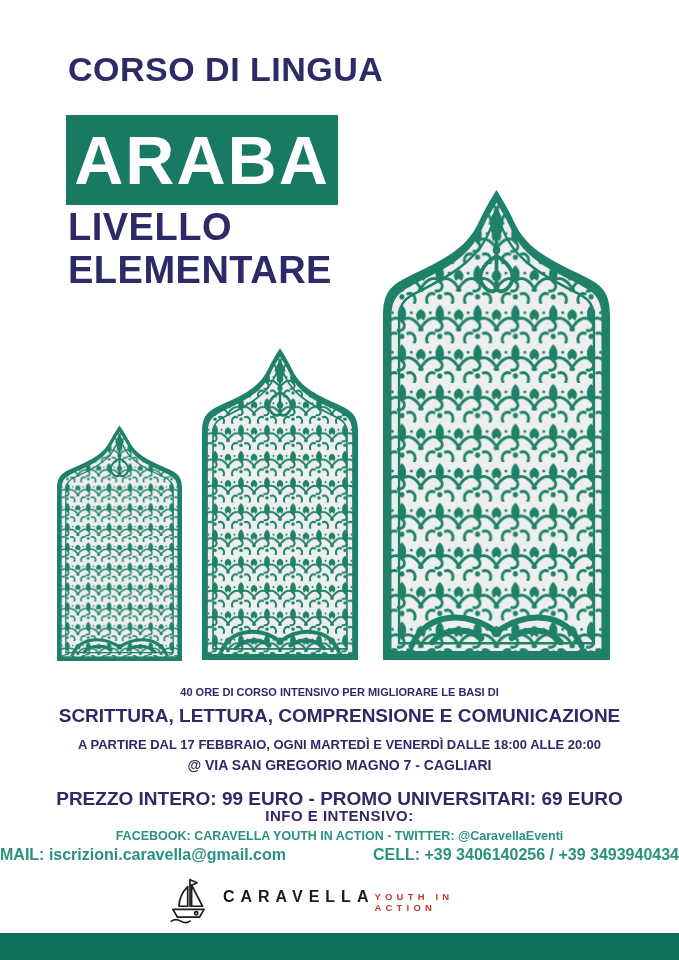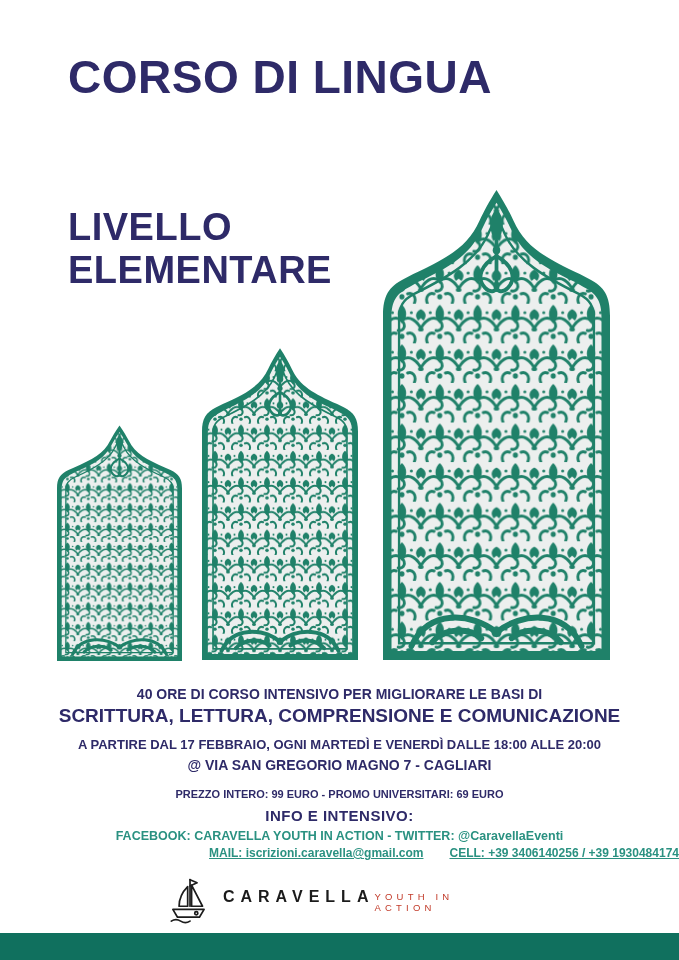--- a/index.html
+++ b/index.html
@@ -3,59 +3,59 @@
 <meta charset="utf-8">
 <style>
   html,body{margin:0;padding:0;background:#888;}
   .poster{
     position:relative;width:679px;height:960px;margin:0 auto;
     background:#ffffff;overflow:hidden;
     font-family:"Liberation Sans",sans-serif;
   }
   .title{
     position:absolute;left:68px;top:50px;
-    font-size:46px;font-weight:bold;color:#2e2a68;letter-spacing:0.5px;white-space:nowrap;
+    font-size:34px;font-weight:bold;color:#2e2a68;letter-spacing:0.5px;white-space:nowrap;
   }
   .banner{
     position:absolute;left:66px;top:115px;width:272px;height:90px;
     background:#187a63;color:#ffffff;
     display:flex;align-items:center;justify-content:center;
     font-size:68px;font-weight:bold;letter-spacing:2px;
   }
   .level{position:absolute;left:68px;font-size:38px;font-weight:bold;color:#2e2a68;letter-spacing:0.5px;}
   .level1{top:206px}
   .level2{top:249px}
 
   .panel{position:absolute;display:block;}
   .panel-small{left:57px;top:423px;width:125px;height:238px;}
   .panel-medium{left:202px;top:345px;width:156px;height:315px;}
   .panel-large{left:383px;top:185px;width:227px;height:475px;}
 
   .line{
     position:absolute;left:0;width:100%;text-align:center;
     font-weight:bold;color:#2e2a68;white-space:nowrap;
   }
-  .desc1{top:686px;font-size:14px;}
+  .desc1{top:686px;font-size:11px;}
   .desc2{top:705px;font-size:19px;}
   .sched1{top:737px;font-size:13px;}
   .sched2{top:757px;font-size:14px;}
-  .prezzo{top:788px;font-size:11px;}
+  .prezzo{top:788px;font-size:19px;}
   .info{top:807px;font-size:15px;letter-spacing:0.5px;}
   .teal-line{color:#2a9181;}
   .fb{top:829px;font-size:12.5px;}
-  .mailrow{top:846px;font-size:12px;display:flex;justify-content:flex-end;gap:26px;text-decoration:underline;}
+  .mailrow{top:846px;font-size:16px;display:flex;justify-content:space-between;gap:26px;}
 
   .logo{
     position:absolute;left:50%;top:872px;transform:translateX(-52%);
     display:flex;align-items:center;gap:10px;
   }
   .logo-icon svg{width:50px;height:56px;display:block;}
   .logo-text{display:flex;}
   .logo-name{font-size:16px;font-weight:bold;letter-spacing:6px;color:#1b1b1b;}
-  .logo-tag{font-size:9.5px;font-weight:normal;letter-spacing:4.2px;color:#c23b2a;margin-top:3px;}
+  .logo-tag{font-size:9.5px;font-weight:bold;letter-spacing:4.2px;color:#c23b2a;margin-top:3px;}
 
   .footer-bar{position:absolute;left:0;top:933px;width:679px;height:27px;background:#10705e;}
   .defs-holder{position:absolute;width:0;height:0;overflow:hidden;}
 </style>
 </head>
 <body>
 
 <div class="poster">
 
   <svg class="defs-holder" aria-hidden="true">
@@ -98,20 +98,21 @@
           <path d="M30 466 C48 428 94 432 120 452 C146 432 192 428 210 466"></path>
           <path d="M52 462 C66 446 92 448 104 458"></path>
           <path d="M188 462 C174 446 148 448 136 458"></path>
         </g>
         <circle cx="120" cy="452" r="5" fill="#1f8169"></circle>
       </g>
     </defs>
   </svg>
 
   <div class="title">CORSO DI LINGUA</div>
+  <div class="banner">ARABA</div>
   <div class="level level1">LIVELLO</div>
   <div class="level level2">ELEMENTARE</div>
 
   <svg class="panel panel-small" viewBox="0 0 240 480" preserveAspectRatio="none">
       <use href="#archpanel"></use>
     </svg>
   <svg class="panel panel-medium" viewBox="0 0 240 480" preserveAspectRatio="none">
       <use href="#archpanel"></use>
     </svg>
   <svg class="panel panel-large" viewBox="0 0 240 480" preserveAspectRatio="none">
@@ -120,21 +121,21 @@
 
   <div class="line desc1">40 ORE DI CORSO INTENSIVO PER MIGLIORARE LE BASI DI</div>
   <div class="line desc2">SCRITTURA, LETTURA, COMPRENSIONE E COMUNICAZIONE</div>
   <div class="line sched1">A PARTIRE DAL 17 FEBBRAIO, OGNI MARTEDÌ E VENERDÌ DALLE 18:00 ALLE 20:00</div>
   <div class="line sched2">@ VIA SAN GREGORIO MAGNO 7 - CAGLIARI</div>
   <div class="line prezzo">PREZZO INTERO: 99 EURO - PROMO UNIVERSITARI: 69 EURO</div>
   <div class="line info">INFO E INTENSIVO:</div>
   <div class="line teal-line fb">FACEBOOK: CARAVELLA YOUTH IN ACTION - TWITTER: @CaravellaEventi</div>
   <div class="line teal-line mailrow">
     <span>MAIL: iscrizioni.caravella@gmail.com</span>
-    <span>CELL: +39 3406140256 / +39 1930484174</span>
+    <span>CELL: +39 3406140256 / +39 3493940434</span>
   </div>
 
   <div class="logo">
     <span class="logo-icon">
       <svg viewBox="0 0 64 64" fill="none" stroke="#1c1c1c" stroke-width="2.2" stroke-linecap="round" stroke-linejoin="round">
         <path d="M34 6 L34 40"></path>
         <path d="M34 6 L43 10 L34 14"></path>
         <path d="M36 13 L50 40 L36 40 Z"></path>
         <path d="M31 15 C24 22 20 31 20 40 L31 40 Z"></path>
         <path d="M12 44 L52 44 L46 54 L18 54 Z"></path>

